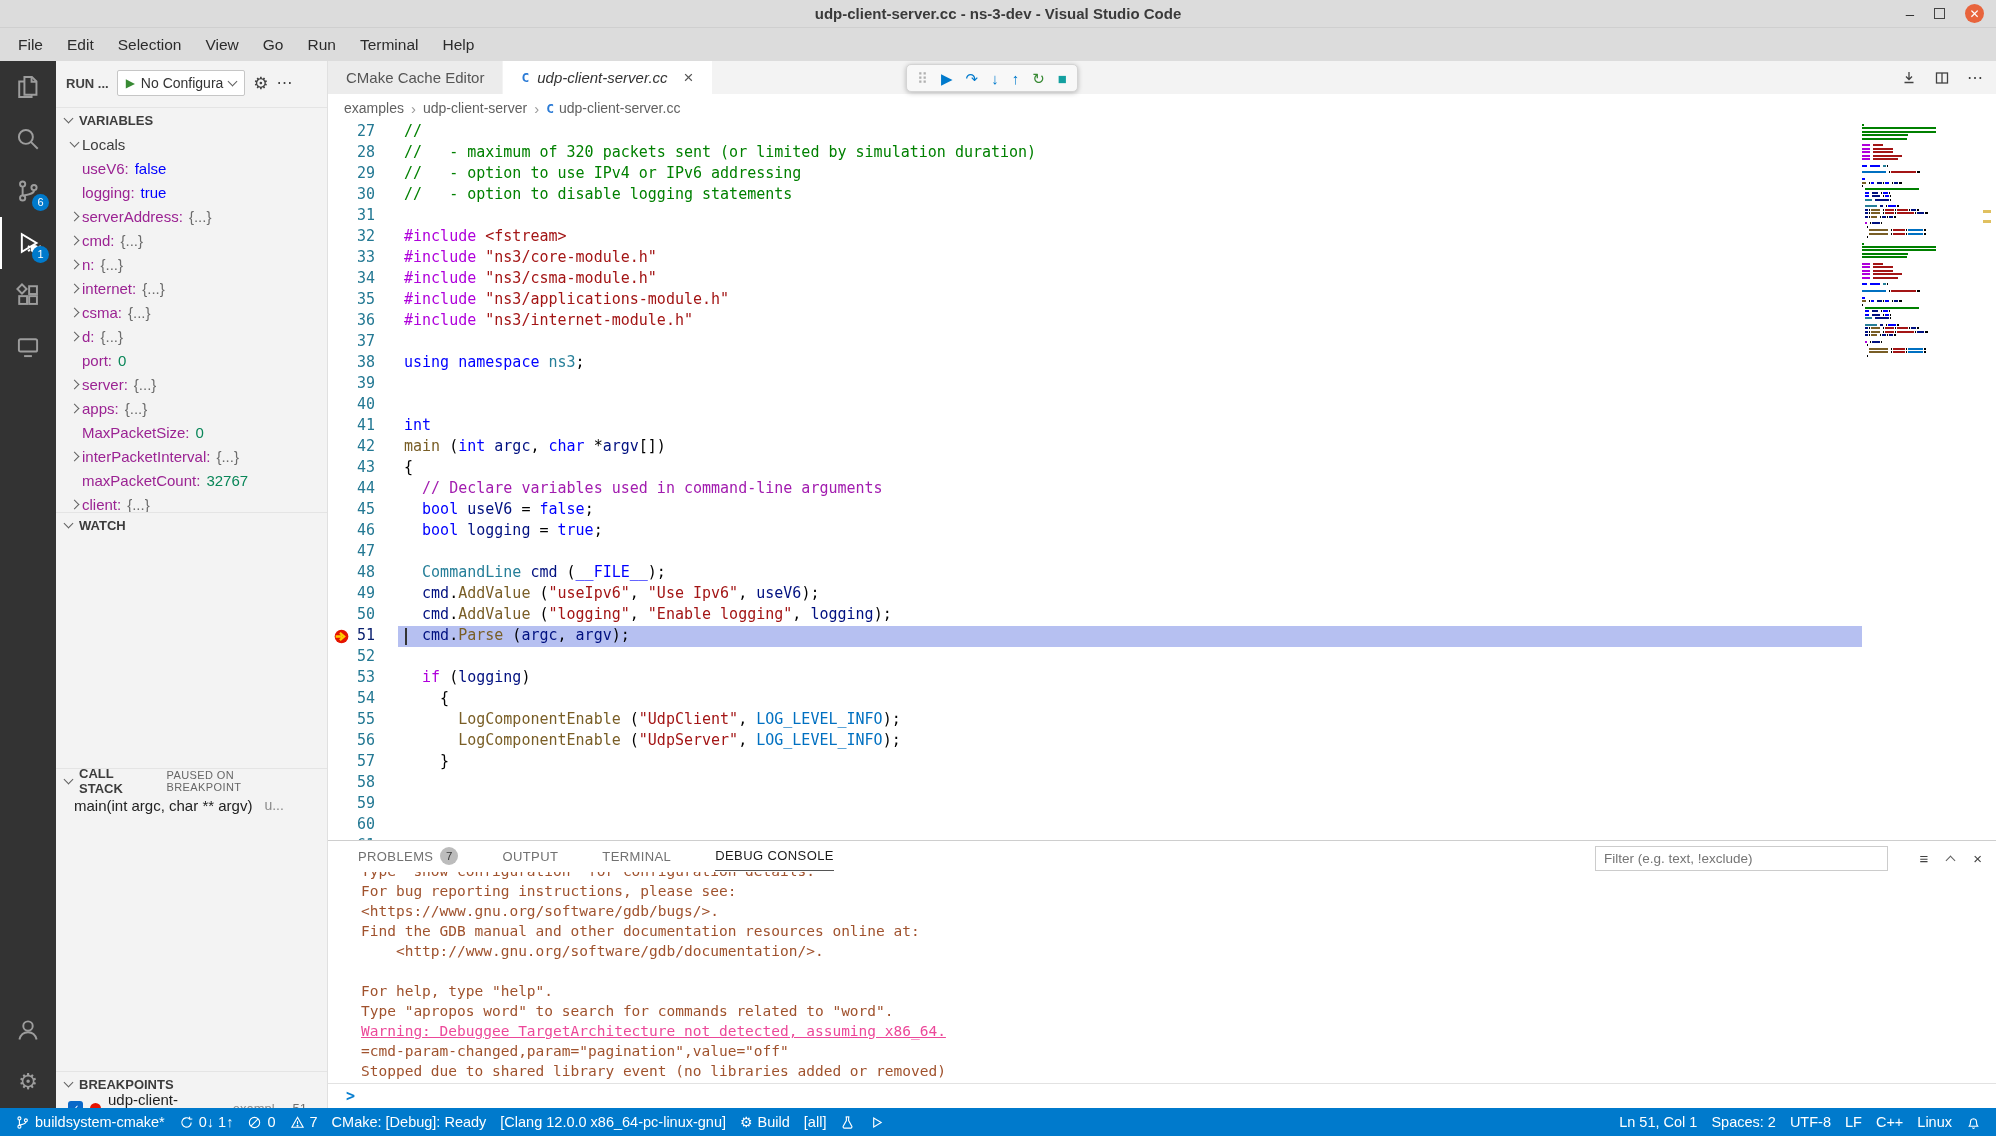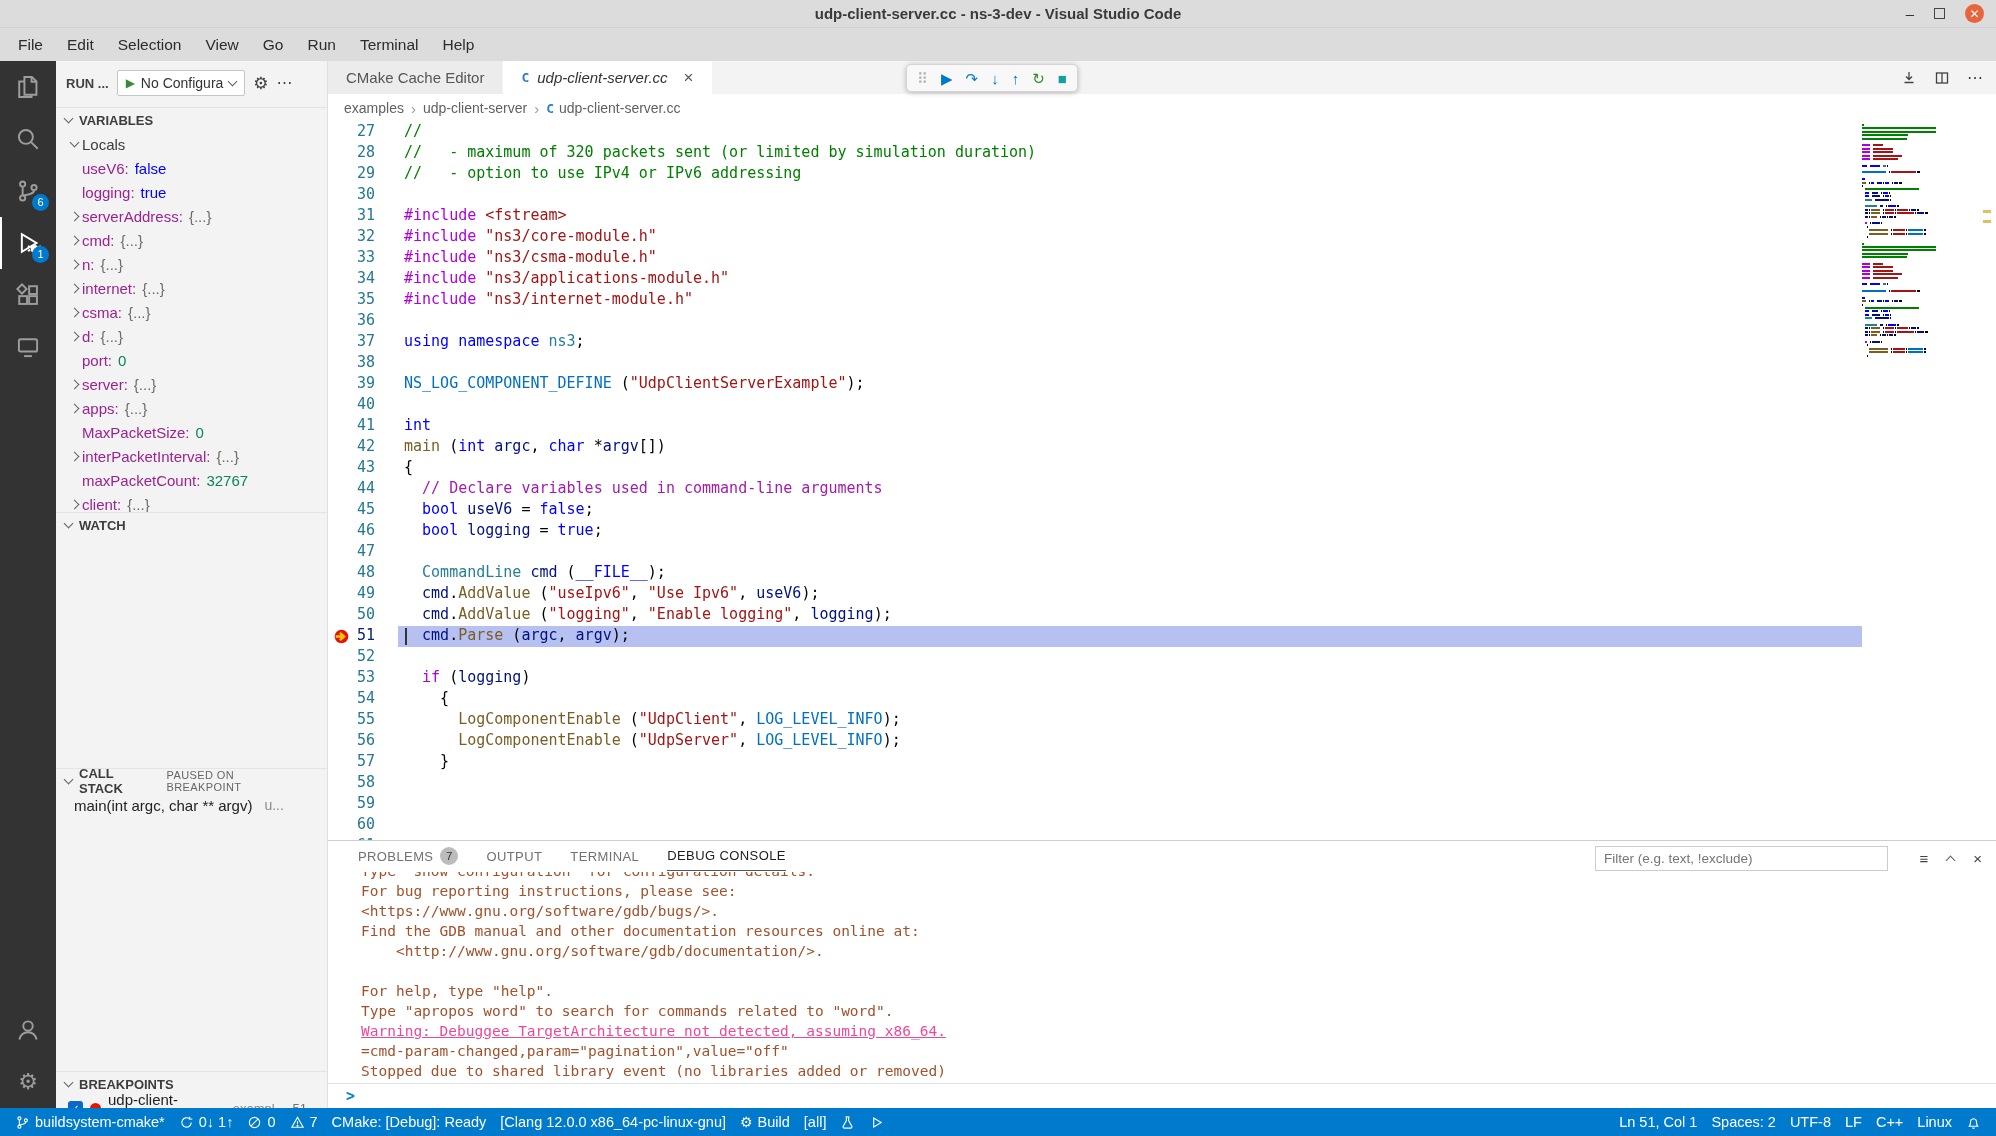--- a/index.html
+++ b/index.html
@@ -74,21 +74,21 @@
 .debug-glyph{position:absolute;left:4px;width:20px;height:21px;display:flex;align-items:center;z-index:4}
 .code-col{position:absolute;left:76px;top:0;right:134px;z-index:1}
 .cl{height:21px;line-height:21px;white-space:pre;font:15px "DejaVu Sans Mono",monospace}
 .minimap{position:absolute;left:1534px;top:2px;width:112px}
 .mm-row{display:flex;height:2px;margin-bottom:1.4px}
 .mm-tok{display:inline-block;height:2px;margin-right:1px}
 .ov-mark{position:absolute;right:5px;width:8px;height:3px;background:#e0c060}
 
 
 .panel{position:absolute;left:328px;top:840px;width:1668px;height:268px;background:#fff;border-top:1px solid #cecece}
-.panel-tabs{position:absolute;top:0;left:30px;display:flex;gap:28px;height:30px;align-items:center}
+.panel-tabs{position:absolute;top:0;left:30px;display:flex;gap:44px;height:30px;align-items:center}
 .ptab{font-size:13px;letter-spacing:.4px;color:#717171;display:flex;align-items:center;gap:7px;height:30px}
 .ptab.active{color:#1c1c1c;border-bottom:1.5px solid #555}
 .ptab-badge{min-width:18px;height:18px;border-radius:9px;background:#bcbcbc;color:#333;font-size:11.5px;line-height:18px;text-align:center;padding:0 2px}
 .filter-input{position:absolute;left:1267px;top:5px;width:293px;height:25px;border:1px solid #ccc;background:#fff;font-size:13.5px;padding:0 8px;color:#333;font-family:inherit}
 .panel-icons{position:absolute;right:14px;top:5px;height:25px;display:flex;gap:19px;align-items:center;color:#424242;font-size:15px}
 .console{position:absolute;left:33px;right:24px;top:31px;bottom:26px;overflow:hidden;font:14.5px "DejaVu Sans Mono",monospace}
 .con-line{height:20px;line-height:20px;white-space:pre;min-height:20px}
 .con-line.clipped{margin-top:-11px}
 .prompt-row{position:absolute;left:0;right:0;bottom:0;height:25px;border-top:1px solid #e2e2e2;display:flex;align-items:center;padding-left:18px;color:#0a7fd0;font:700 15px "DejaVu Sans Mono",monospace}
 
@@ -426,30 +426,30 @@
         <div class="ln">57</div>
         <div class="ln">58</div>
         <div class="ln">59</div>
         <div class="ln">60</div>
         <div class="ln">61</div>
       </div>
     <div class="code-col" id="code-lines">
         <div class="cl"><span style="color: rgb(0, 128, 0);">//</span></div>
         <div class="cl"><span style="color: rgb(0, 128, 0);">//   - maximum of 320 packets sent (or limited by simulation duration)</span></div>
         <div class="cl"><span style="color: rgb(0, 128, 0);">//   - option to use IPv4 or IPv6 addressing</span></div>
+        <div class="cl"><span style="color: rgb(0, 128, 0);">//   - option to disable logging statements</span></div>
         <div class="cl"></div>
         <div class="cl"><span style="color: rgb(175, 0, 219);">#include</span><span style="color: rgb(0, 0, 0);"> </span><span style="color: rgb(163, 21, 21);">&lt;fstream&gt;</span></div>
         <div class="cl"><span style="color: rgb(175, 0, 219);">#include</span><span style="color: rgb(0, 0, 0);"> </span><span style="color: rgb(163, 21, 21);">"ns3/core-module.h"</span></div>
         <div class="cl"><span style="color: rgb(175, 0, 219);">#include</span><span style="color: rgb(0, 0, 0);"> </span><span style="color: rgb(163, 21, 21);">"ns3/csma-module.h"</span></div>
         <div class="cl"><span style="color: rgb(175, 0, 219);">#include</span><span style="color: rgb(0, 0, 0);"> </span><span style="color: rgb(163, 21, 21);">"ns3/applications-module.h"</span></div>
         <div class="cl"><span style="color: rgb(175, 0, 219);">#include</span><span style="color: rgb(0, 0, 0);"> </span><span style="color: rgb(163, 21, 21);">"ns3/internet-module.h"</span></div>
         <div class="cl"></div>
         <div class="cl"><span style="color: rgb(0, 0, 255);">using</span><span style="color: rgb(0, 0, 0);"> </span><span style="color: rgb(0, 0, 255);">namespace</span><span style="color: rgb(0, 0, 0);"> </span><span style="color: rgb(38, 127, 153);">ns3</span><span style="color: rgb(0, 0, 0);">;</span></div>
         <div class="cl"></div>
-        <div class="cl"><span style="color: rgb(0, 112, 193);">NS_LOG_COMPONENT_DEFINE</span><span style="color: rgb(0, 0, 0);"> (</span><span style="color: rgb(163, 21, 21);">"UdpClientServerExample"</span><span style="color: rgb(0, 0, 0);">);</span></div>
         <div class="cl"></div>
         <div class="cl"><span style="color: rgb(0, 0, 255);">int</span></div>
         <div class="cl"><span style="color: rgb(121, 94, 38);">main</span><span style="color: rgb(0, 0, 0);"> (</span><span style="color: rgb(0, 0, 255);">int</span><span style="color: rgb(0, 0, 0);"> </span><span style="color: rgb(0, 16, 128);">argc</span><span style="color: rgb(0, 0, 0);">, </span><span style="color: rgb(0, 0, 255);">char</span><span style="color: rgb(0, 0, 0);"> *</span><span style="color: rgb(0, 16, 128);">argv</span><span style="color: rgb(0, 0, 0);">[])</span></div>
         <div class="cl"><span style="color: rgb(0, 0, 0);">{</span></div>
         <div class="cl"><span style="color: rgb(0, 0, 0);">  </span><span style="color: #a21caf;">// Declare variables used in command-line arguments</span></div>
         <div class="cl"><span style="color: rgb(0, 0, 0);">  </span><span style="color: rgb(0, 0, 255);">bool</span><span style="color: rgb(0, 0, 0);"> </span><span style="color: rgb(0, 16, 128);">useV6</span><span style="color: rgb(0, 0, 0);"> = </span><span style="color: rgb(0, 0, 255);">false</span><span style="color: rgb(0, 0, 0);">;</span></div>
         <div class="cl"><span style="color: rgb(0, 0, 0);">  </span><span style="color: rgb(0, 0, 255);">bool</span><span style="color: rgb(0, 0, 0);"> </span><span style="color: rgb(0, 16, 128);">logging</span><span style="color: rgb(0, 0, 0);"> = </span><span style="color: rgb(0, 0, 255);">true</span><span style="color: rgb(0, 0, 0);">;</span></div>
         <div class="cl"></div>
         <div class="cl"><span style="color: rgb(0, 0, 0);">  </span><span style="color: rgb(38, 127, 153);">CommandLine</span><span style="color: rgb(0, 0, 0);"> </span><span style="color: rgb(0, 16, 128);">cmd</span><span style="color: rgb(0, 0, 0);"> (</span><span style="color: rgb(0, 0, 255);">__FILE__</span><span style="color: rgb(0, 0, 0);">);</span></div>
         <div class="cl"><span style="color: rgb(0, 0, 0);">  </span><span style="color: rgb(0, 16, 128);">cmd</span><span style="color: rgb(0, 0, 0);">.</span><span style="color: rgb(121, 94, 38);">AddValue</span><span style="color: rgb(0, 0, 0);"> (</span><span style="color: rgb(163, 21, 21);">"useIpv6"</span><span style="color: rgb(0, 0, 0);">, </span><span style="color: rgb(163, 21, 21);">"Use Ipv6"</span><span style="color: rgb(0, 0, 0);">, </span><span style="color: rgb(0, 16, 128);">useV6</span><span style="color: rgb(0, 0, 0);">);</span></div>

